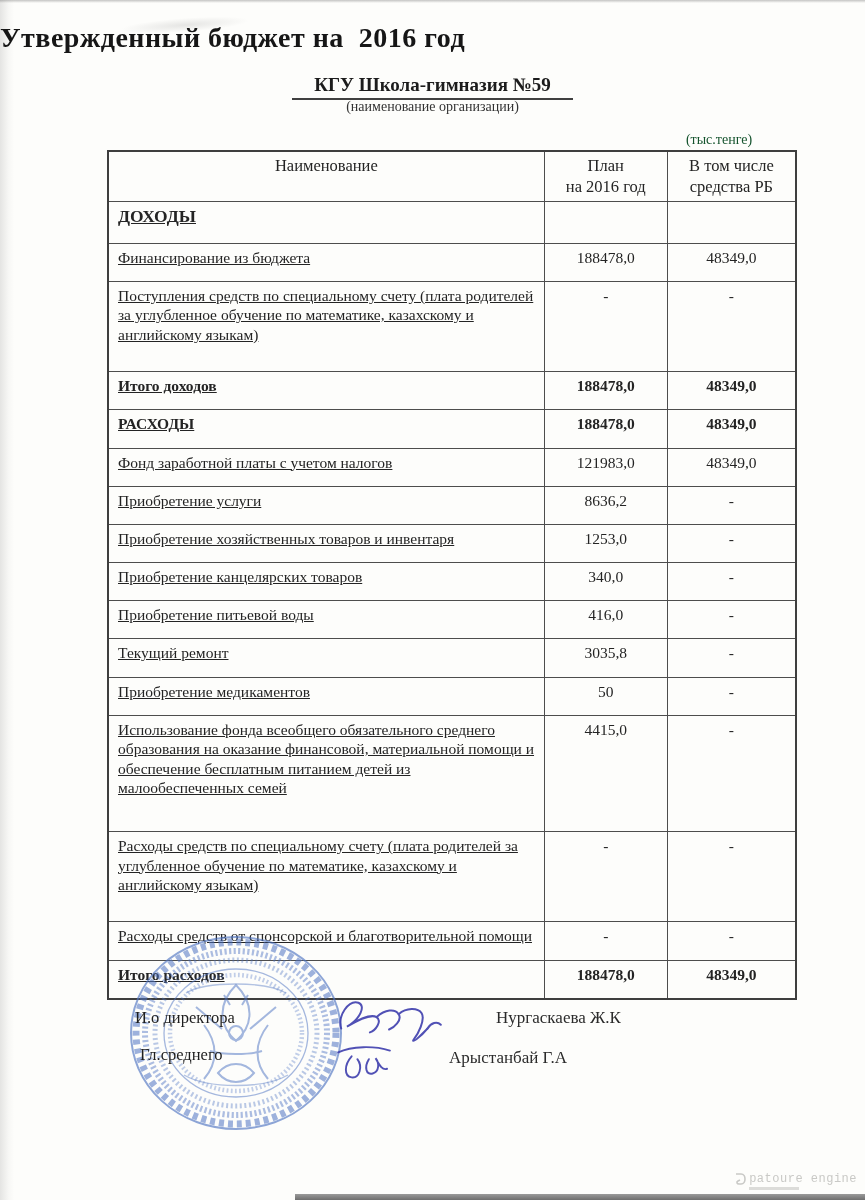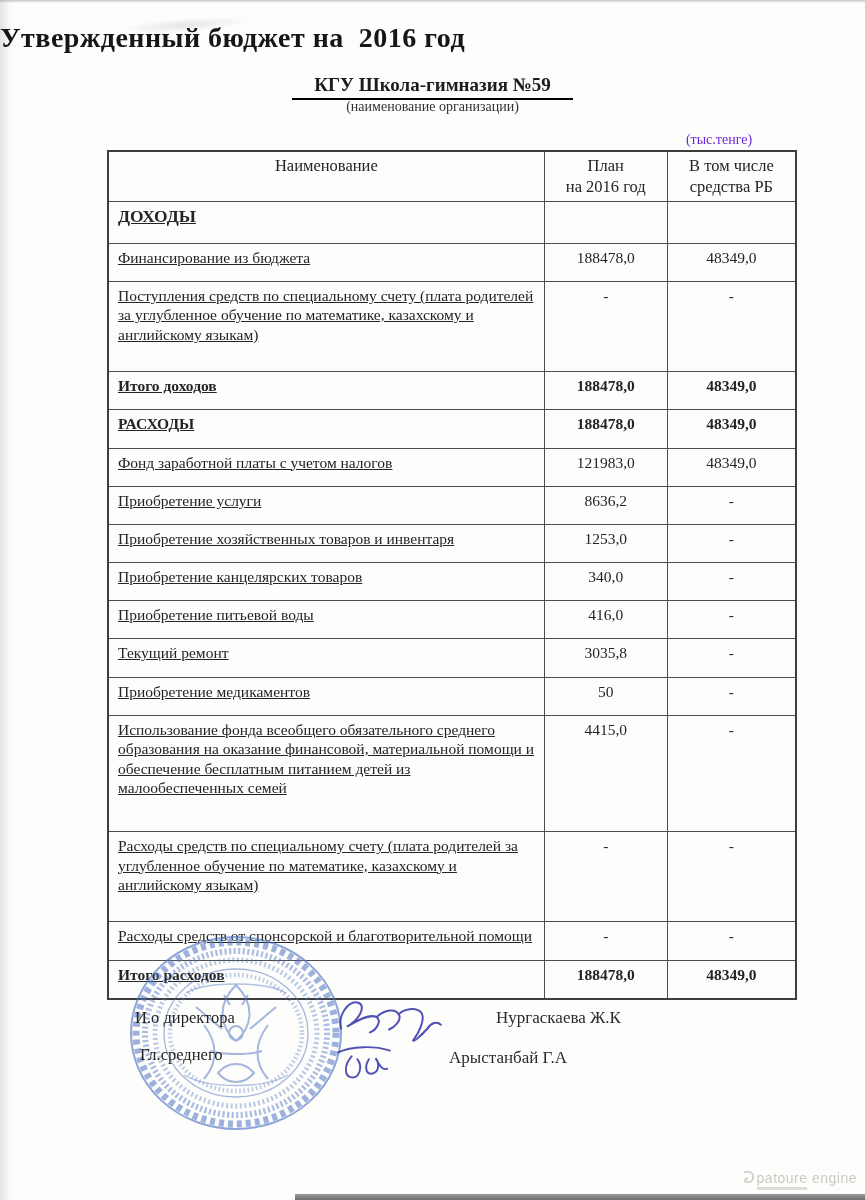--- a/index.html
+++ b/index.html
@@ -38,29 +38,29 @@
 
   
   .doc-title {
     position: absolute; top: 22px; left: 0; width: 100%;
     text-align: left; font-size: 28px; font-weight: bold;
     letter-spacing: 0.5px; color: #161616; white-space: pre-wrap;
   }
   .org-wrap { position: absolute; top: 74px; left: 0; width: 100%; text-align: center; }
   .org-name {
     display: inline-block; font-size: 19px; font-weight: bold; color: #1c1c1c;
-    border-bottom: 2px solid #000000; padding: 0 22px 2px 22px;
+    border-bottom: 2px solid #404040; padding: 0 22px 2px 22px;
   }
   .org-caption {
     position: absolute; top: 99px; left: 0; width: 100%;
     text-align: center; font-size: 14px; color: #333333;
   }
   .units-note {
     position: absolute; top: 132px; left: 630px; width: 178px;
-    text-align: center; font-size: 14px; color: #6d28d9;
+    text-align: center; font-size: 14px; color: #14532d;
   }
 
   
   .budget-table {
     position: absolute; top: 150px; left: 107px;
     width: 690px; height: 850px;
     border-collapse: collapse; table-layout: fixed;
     font-size: 15.5px; color: #242424;
   }
   .budget-table th, .budget-table td {
@@ -86,21 +86,21 @@
   .sig-2 { position: absolute; left: 334px; top: 1040px; width: 64px; height: 46px; }
   .name-1 { position: absolute; left: 449px; top: 1008px; font-size: 17px; color: #2b2b2b; margin-left: 47px; }
   .name-2 { position: absolute; left: 449px; top: 1048px; font-size: 17px; color: #2b2b2b; }
 
   
   .watermark {
     position: absolute; right: 8px; bottom: 10px;
     display: flex; align-items: flex-start; gap: 3px;
     color: #c9c9c6; z-index: 2;
   }
-  .watermark .wm-text { font-family: Liberation Sans, sans-serif; font-size: 14px; letter-spacing: 0.5px; line-height: 1.1; }
+  .watermark .wm-text { font-family: Liberation Mono, monospace; font-size: 12px; letter-spacing: 0.5px; line-height: 1.1; }
   .watermark .wm-bar { width: 50px; height: 3px; background: #dcdcd9; margin-top: 1px; }
 </style>
 </head>
 <body>
 
 <div class="page">
 
   <div class="scan-edge-left"></div>
   <div class="scan-edge-top"></div>
   <div class="scan-smudge"></div>

